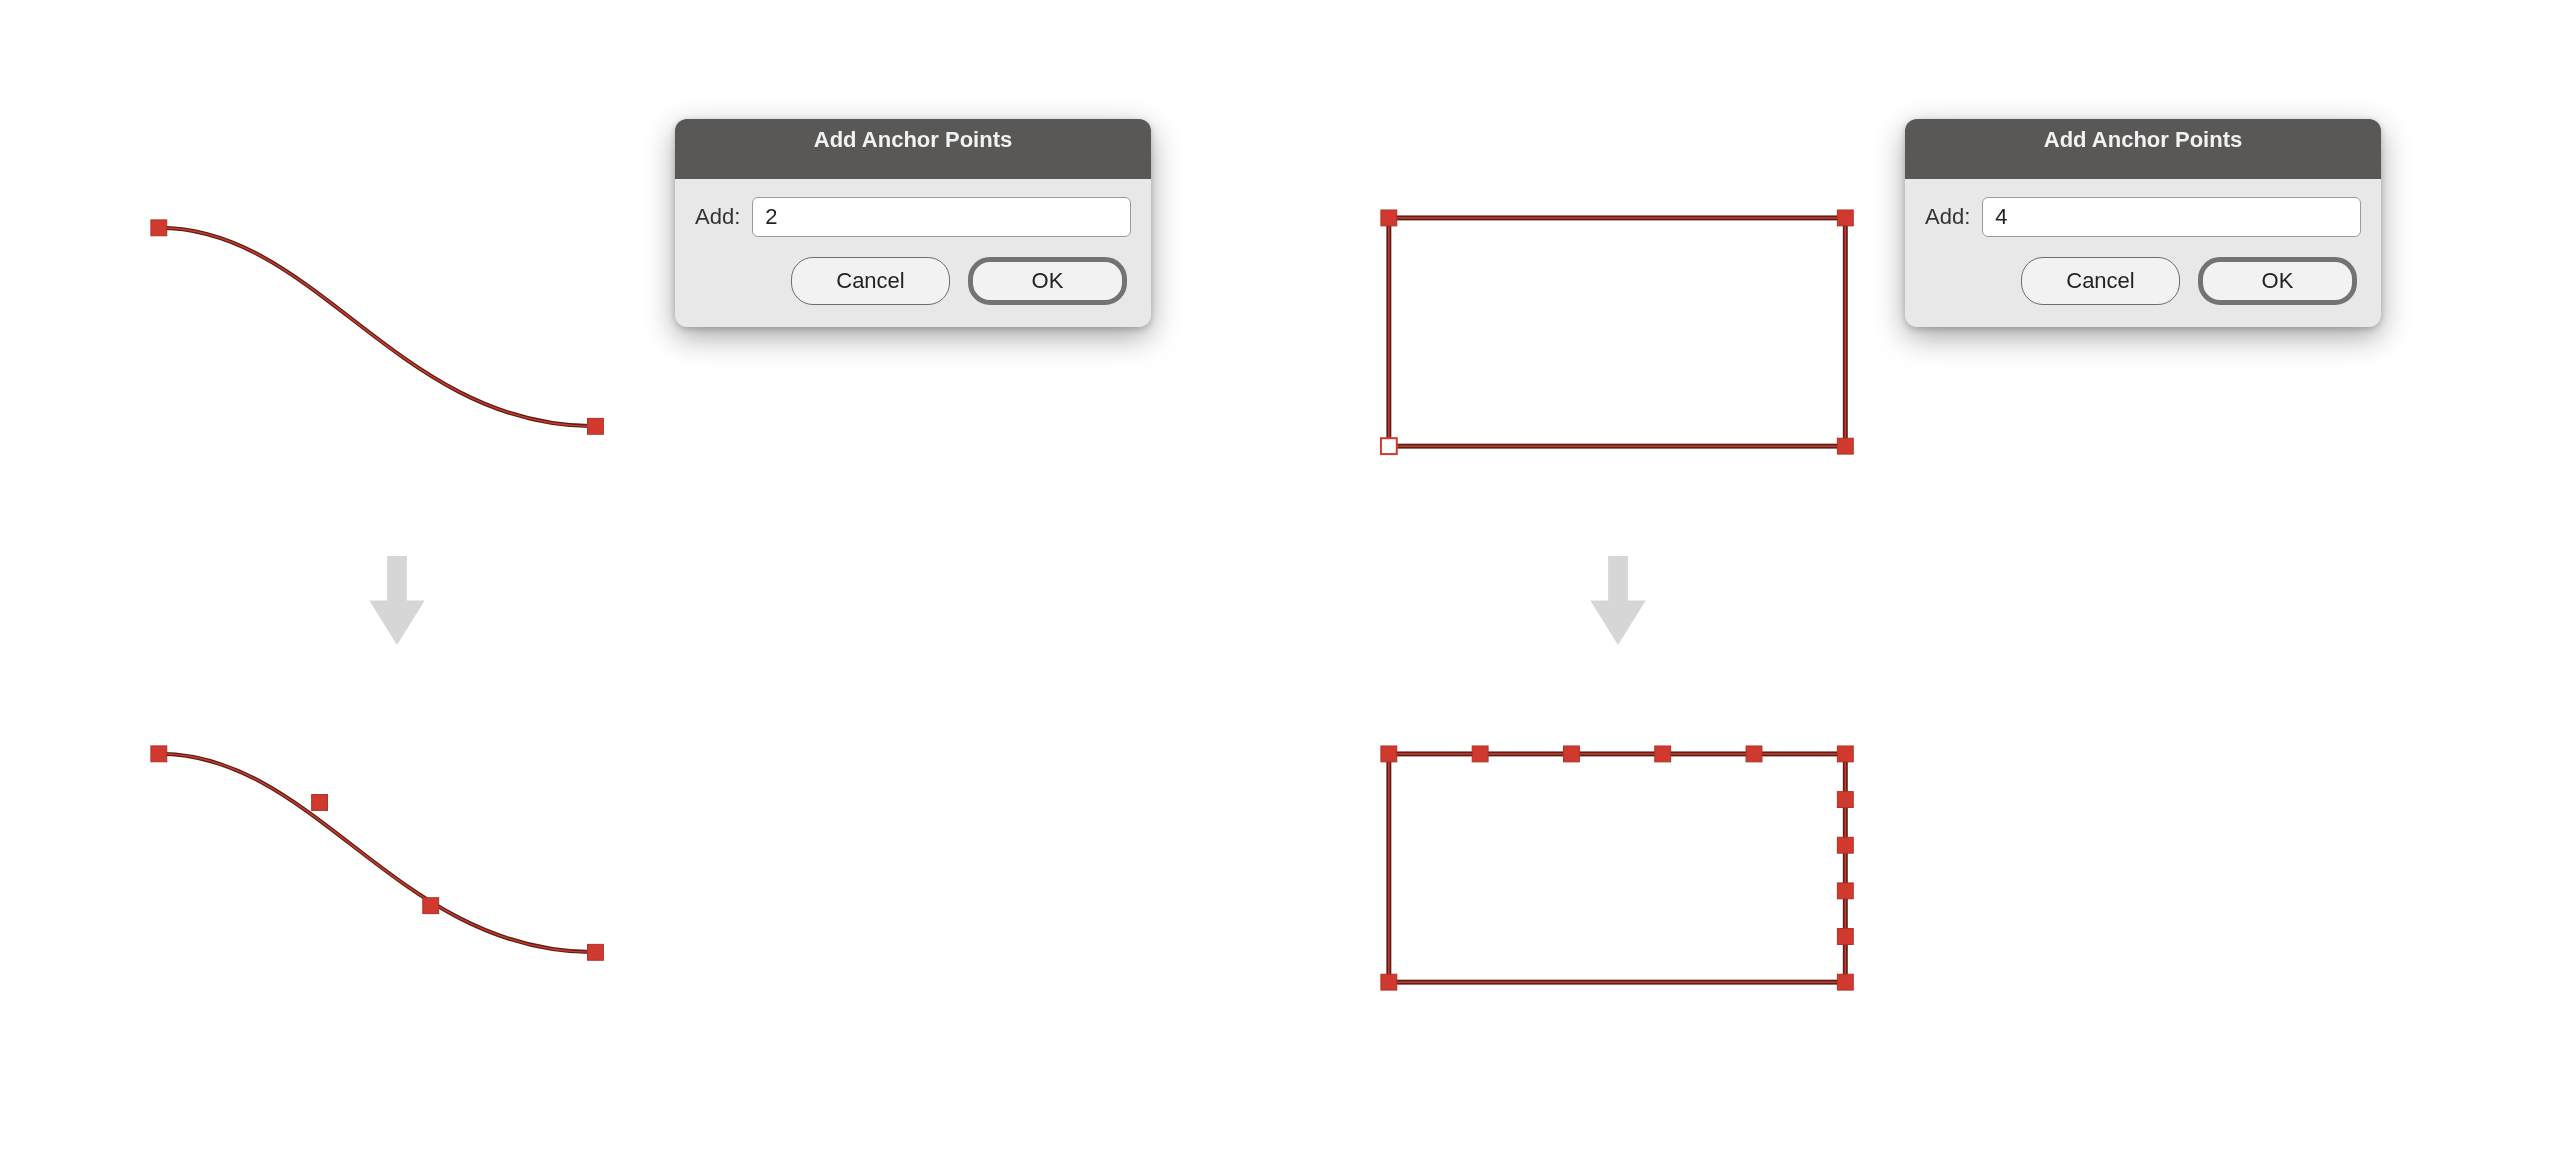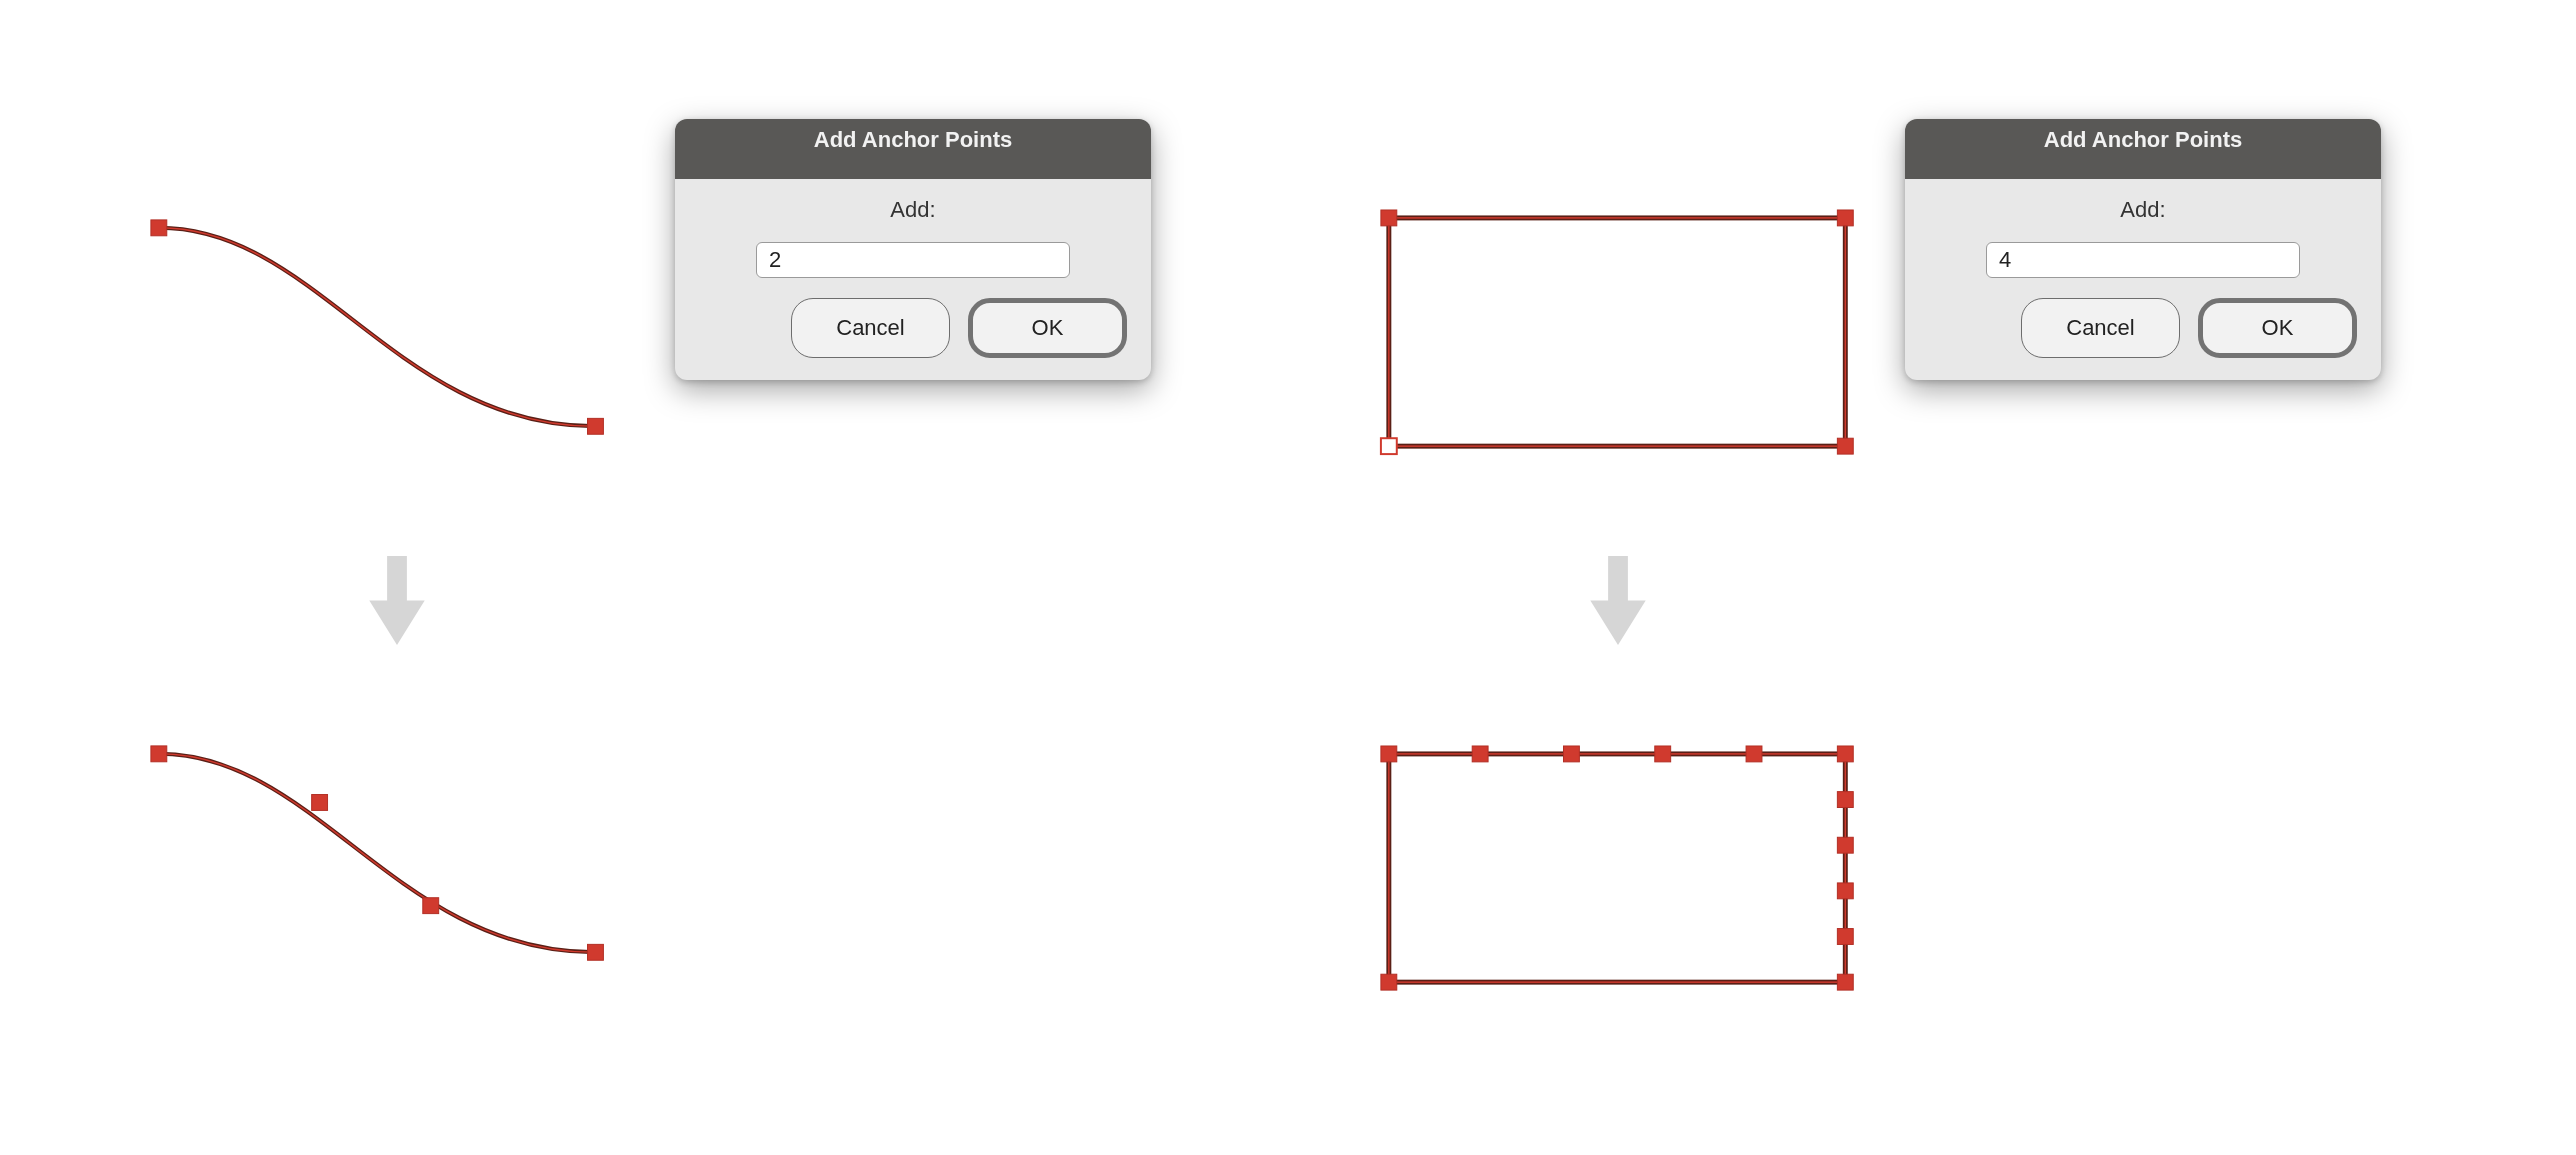--- a/index.html
+++ b/index.html
@@ -26,23 +26,22 @@
       color: #f2f2f2;
       text-align: center;
       font-weight: 600;
       font-size: 22px;
       padding: 8px 0 26px;
     }
     .dialog-body { padding: 18px 20px 22px; }
     .field-row {
       display: flex;
       align-items: center;
-      gap: 19px;
+      gap: 12px;
       margin-bottom: 20px;
-      flex-direction: column;
     }
     .field-label {
       font-size: 22px;
       color: #333;
     }
     .text-input {
       flex: 1;
       height: 40px;
       border: 1px solid #9a9a9a;
       border-radius: 6px;
@@ -52,21 +51,21 @@
       color: #222;
     }
     .button-row {
       display: flex;
       justify-content: flex-end;
       gap: 18px;
       padding-right: 4px;
     }
     .btn {
       min-width: 159px;
-      height: 60px;
+      height: 48px;
       border-radius: 22px;
       background: #f2f2f2;
       border: 1.5px solid #6d6d6d;
       font-size: 22px;
       color: #222;
       cursor: pointer;
     }
     .btn-primary { border: 5px solid #737373; }
 
     .arrow-down {

